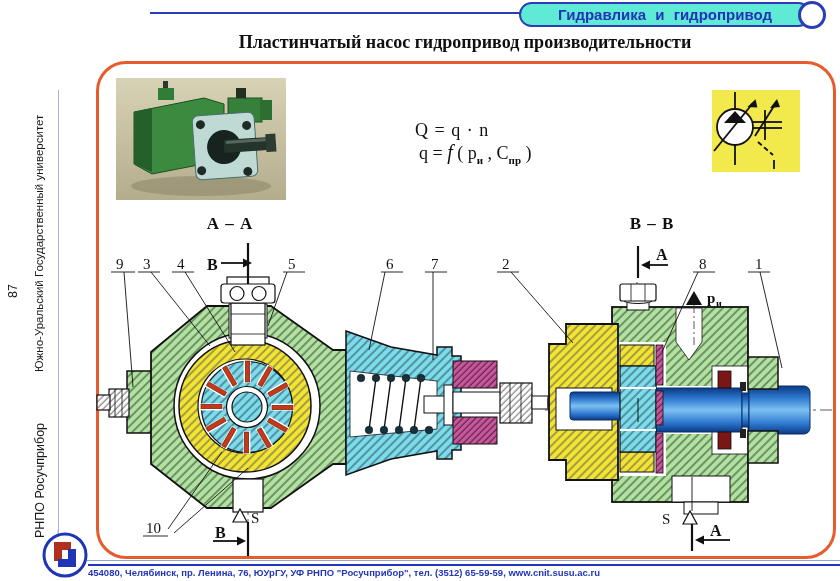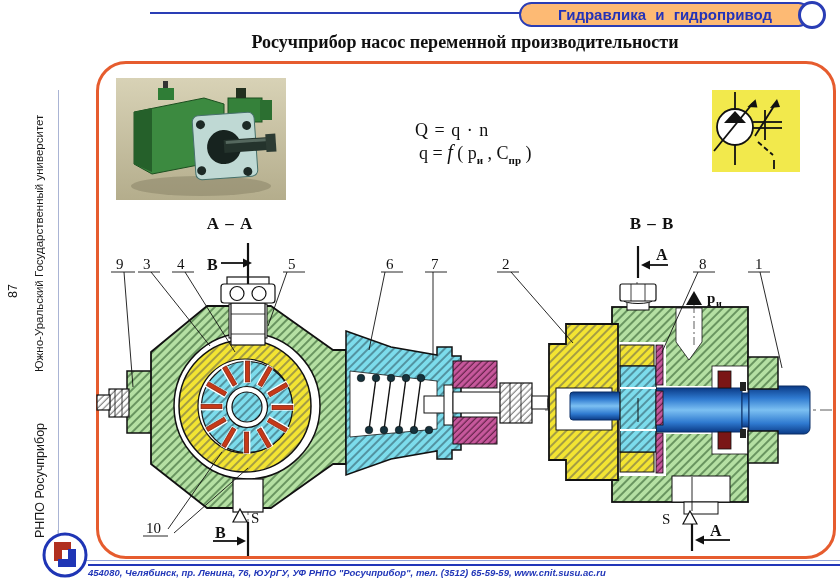--- a/index.html
+++ b/index.html
@@ -2,21 +2,21 @@
 <html><head>
 <meta charset="utf-8">
 <style>
   html,body{margin:0;padding:0;background:#fff;}
   .stage{position:relative;width:840px;height:581px;background:#fff;overflow:hidden;
          font-family:"Liberation Sans",sans-serif;}
   .abs{position:absolute;}
   
   .top-line{left:150px;top:12px;width:374px;border-top:2.5px solid #2a3db5;}
   .header-pill{left:519px;top:2px;width:288px;height:21px;border:2.5px solid #2a3db5;
-imit    border-radius:13px;background:#fdba74;display:flex;align-items:center;justify-content:center;}
+imit    border-radius:13px;background:#5eead4;display:flex;align-items:center;justify-content:center;}
   .header-pill{border-radius:13px;}
   .header-title{color:#2433b8;font-weight:bold;font-size:15px;word-spacing:5px;white-space:nowrap;}
   .header-circle{left:798px;top:1px;width:22px;height:22px;border:3px solid #2a3db5;border-radius:50%;background:#fff;}
   
   .slide-title{left:95px;top:32px;width:740px;text-align:center;
     font-family:"Liberation Serif",serif;font-weight:bold;font-size:18px;color:#101010;}
   
   .content-border{left:96px;top:61px;width:734px;height:492px;border:3px solid #e65c2e;border-radius:30px;background:transparent;}
   
   .vtext{writing-mode:vertical-rl;transform:rotate(180deg);color:#1a1a1a;white-space:nowrap;}
@@ -28,39 +28,39 @@
   .formula{font-family:"Liberation Serif",serif;color:#101010;white-space:nowrap;}
   .f1{left:415px;top:112px;font-size:18px;letter-spacing:1px;margin-top:8px;}
   .f2{left:419px;top:141px;font-size:18px;}
   .f2 .fi{font-style:italic;font-size:20px;}
   .f2 sub{font-size:11px;font-weight:bold;}
   
   .symbol-box{left:712px;top:90px;width:88px;height:82px;background:#f2e94c;}
   
   .fline1{left:60px;top:560px;width:780px;border-top:1px solid #93a4d6;}
   .fline2{left:88px;top:564px;width:752px;border-top:2px solid #2136b8;}
-  .address{left:88px;top:567px;font-size:9.5px;font-weight:bold;color:#2136b8;white-space:nowrap;font-style:italic;}
+  .address{left:88px;top:567px;font-size:9.5px;font-weight:bold;color:#2136b8;white-space:nowrap;}
   .logo{left:40px;top:530px;width:50px;height:50px;}
   svg text{font-family:"Liberation Serif",serif;fill:#111;}
   .co{font-size:15px;}
   .mk{font-size:16px;font-weight:600;}
   .st{font-size:17px;font-weight:600;letter-spacing:1px;}
 </style>
 </head>
 <body>
 
 <div class="stage">
 
   <div class="abs top-line"></div>
   <div class="abs header-pill">
     <span class="header-title">Гидравлика и гидропривод</span>
   </div>
   <div class="abs header-circle"></div>
 
-  <div class="abs slide-title">Росучприбор насос переменной производительности</div>
+  <div class="abs slide-title">Пластинчатый насос гидропривод производительности</div>
 
   <div class="abs side-line"></div>
   <div class="abs vtext sidebar-uni">Южно-Уральский Государственный университет</div>
   <div class="abs vtext sidebar-org">РНПО Росучприбор</div>
   <div class="abs vtext page-num">87</div>
 
   <div class="abs content-border"></div>
 
   <svg class="abs" style="left:116px;top:78px" width="170" height="122" viewBox="0 0 170 122">
     <defs>

